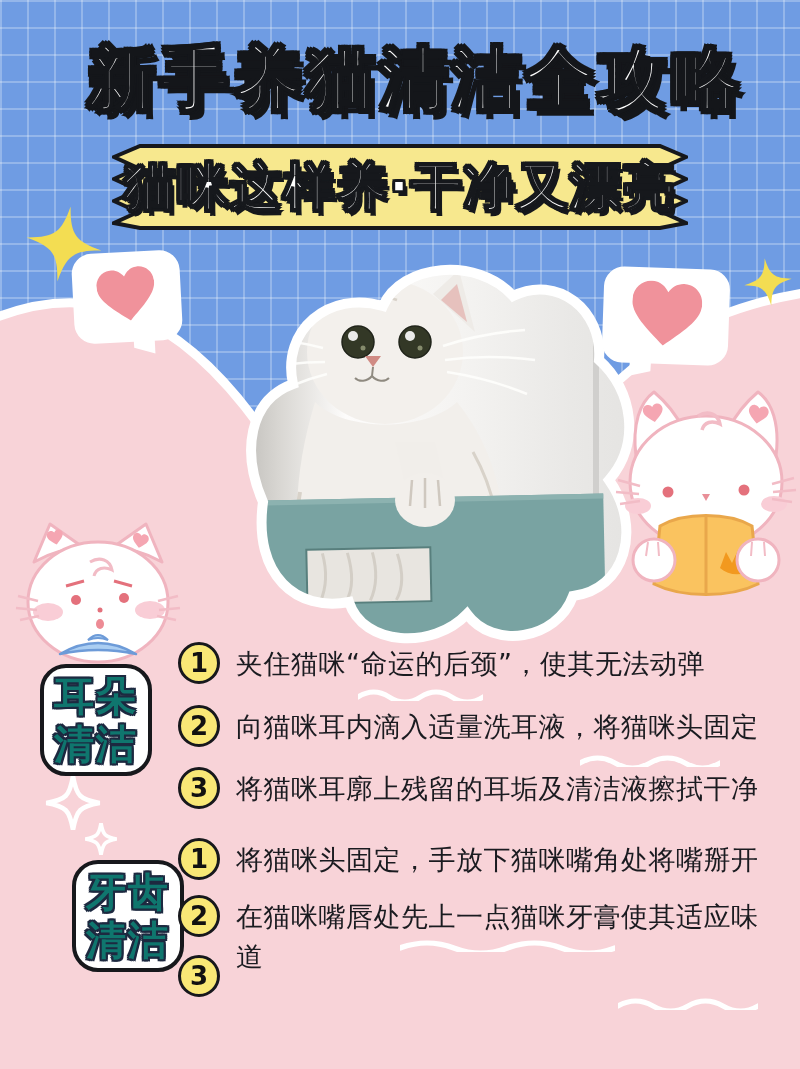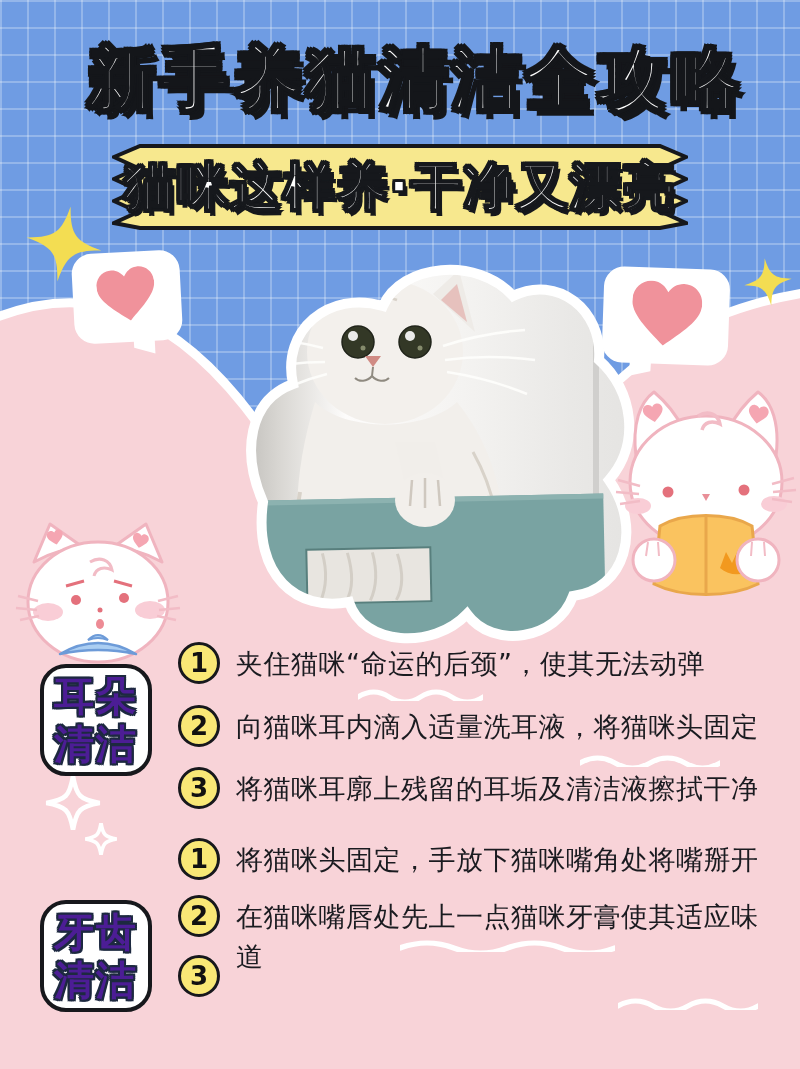--- a/index.html
+++ b/index.html
@@ -61,21 +61,21 @@
   .bubble .heart{position:absolute;}
   
   .label-box{
     position:absolute; left:40px; width:112px; height:112px;
     background:#ffffff; border:4px solid #17181c; border-radius:26px;
     display:flex; flex-direction:column; align-items:center; justify-content:center;
     box-sizing:border-box;
   }
   .label-box .line{
     font-size:40px; font-weight:bold; line-height:48px; letter-spacing:2px;
-    color:#4c1d95;
+    color:#0f766e;
     text-shadow:
       -2px -2px 0 #1d2940, 0 -2px 0 #1d2940, 2px -2px 0 #1d2940,
       -2px 0 0 #1d2940, 2px 0 0 #1d2940,
       -2px 2px 0 #1d2940, 0 2px 0 #1d2940, 2px 2px 0 #1d2940;
   }
   
   .step-row{
     position:absolute; left:178px; width:600px;
     display:flex; align-items:flex-start;
   }
@@ -293,21 +293,21 @@
   </div>
   <div class="step-row" style="top:705px;">
     <div class="step-num">2</div>
     <div class="step-text">向猫咪耳内滴入适量洗耳液，将猫咪头固定</div>
   </div>
   <div class="step-row" style="top:767px;">
     <div class="step-num">3</div>
     <div class="step-text">将猫咪耳廓上残留的耳垢及清洁液擦拭干净</div>
   </div>
 
-  <div class="label-box" style="top:900px;">
+  <div class="label-box" style="top:860px;margin-left:32px;">
     <div class="line">牙齿</div>
     <div class="line">清洁</div>
   </div>
 
   <div class="step-row" style="top:838px;">
     <div class="step-num">1</div>
     <div class="step-text">将猫咪头固定，手放下猫咪嘴角处将嘴掰开</div>
   </div>
   <div class="step-row" style="top:895px;">
     <div class="step-num">2</div>

